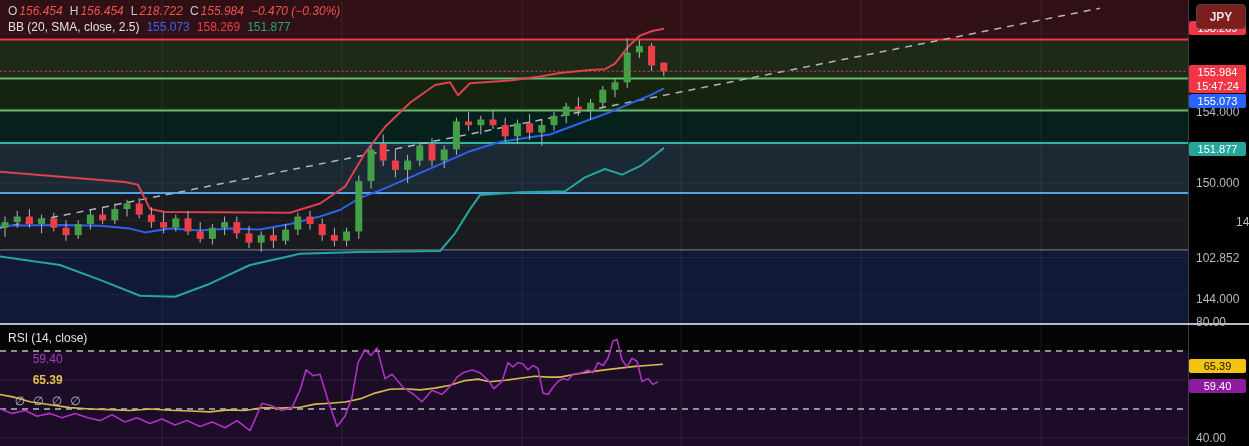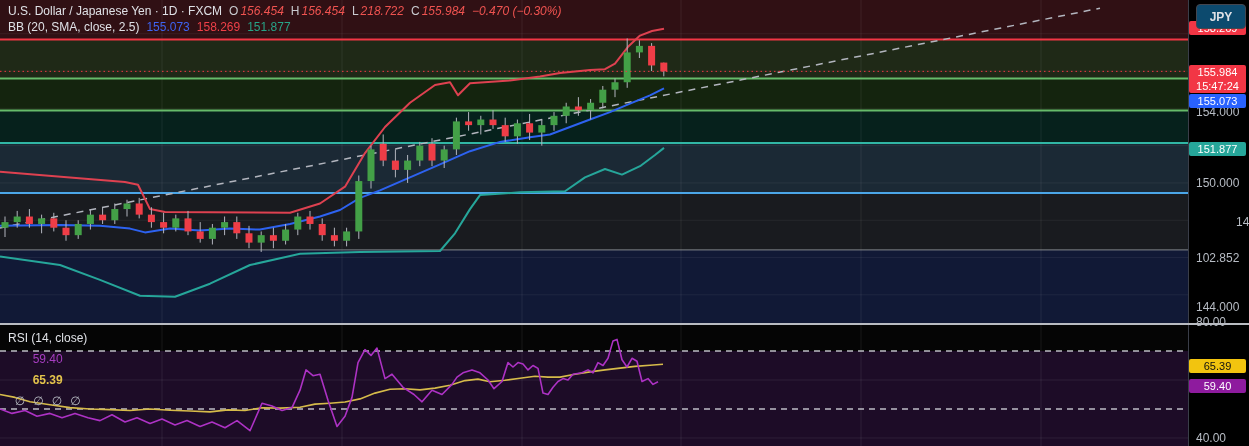--- a/index.html
+++ b/index.html
@@ -8,21 +8,21 @@
   svg{position:absolute;left:0;display:block;}
   #main-svg{top:0;}
   #rsi-svg{top:325px;}
   #separator{position:absolute;left:0;top:323px;width:1249px;height:2px;background:#b9bcc2;z-index:6;}
   #axis-border{position:absolute;left:1188px;top:0;width:1px;height:446px;background:#3a3e49;z-index:5;}
   #axis-col{position:absolute;left:1189px;top:0;width:60px;height:446px;background:#000;z-index:5;}
   .tick{position:absolute;left:7px;color:#b7bcc4;font-size:12px;white-space:nowrap;}
   .badge{position:absolute;left:0;width:57px;text-align:center;font-size:11px;line-height:15px;
          border-radius:2px;z-index:3;}
   .badge .b-line{line-height:14px;}
-  #jpy-btn{position:absolute;left:1196px;top:4px;width:48px;height:23px;background:#0c4a6e;
+  #jpy-btn{position:absolute;left:1196px;top:4px;width:48px;height:23px;background:#7f1d1d;
            border:1px solid #43464f;border-radius:4px;color:#dfe1e6;font-size:12px;font-weight:700;
            display:flex;align-items:center;justify-content:center;z-index:7;cursor:pointer;}
   .legend{position:absolute;left:8px;display:flex;align-items:center;gap:7px;z-index:4;
           font-size:12px;color:#dfe1e6;white-space:nowrap;}
   #legend-row1{top:4px;}
   #legend-row2{top:20px;}
   #rsi-legend{top:331px;flex-direction:column;}
   .pair{display:inline-flex;gap:2px;}
   .lab{color:#c9cbd0;}
   .val-red{color:#ef5350;font-style:italic;}
@@ -201,21 +201,21 @@
       <polyline points="0,84.0 12,88.4 25,85.5 37,91.3 50,88.4 62,92.7 75,88.4 88,92.7 100,95.6 112,89.8 125,97.0 137,92.7 150,98.5 162,94.1 175,99.9 187,95.6 200,101.4 212,97.0 225,102.8 237,95.6 250,105.7 262,78.2 272,81.1 282,85.5 292,82.6 300,65.2 306,44.9 313,50.7 320,49.2 328,75.3 337,101.4 345,91.3 352,72.4 358,37.6 365,24.6 371,30.4 377,23.1 385,53.6 392,49.2 403,62.3 414,69.5 422,76.8 432,65.2 442,69.5 452,59.4 457,52.1 463,47.8 472,44.9 480,47.8 488,55.0 494,63.7 502,56.5 508,37.6 513,42.0 518,37.6 523,39.1 528,44.9 533,40.5 538,43.4 543,68.1 548,69.5 553,62.3 558,56.5 563,53.6 568,55.0 573,49.2 582,47.8 588,44.9 593,47.8 598,37.6 603,40.5 608,33.3 613,15.9 617,14.4 622,34.7 627,42.0 632,33.3 637,36.2 642,56.5 648,53.6 653,59.4 658,56.7" fill="none" stroke="#ad32c4" stroke-width="1.6" stroke-linejoin="round"></polyline>
     </svg>
 
   <div id="separator"></div>
   <div id="axis-border"></div>
   <div id="axis-col">
       <div class="tick" style="top: 105px;">154.000</div>
       <div class="tick" style="top: 176px;">150.000</div>
       <div class="tick" style="top: 215px; margin-left: 40px;">148.000</div>
       <div class="tick" style="top: 251px;">102.852</div>
-      <div class="tick" style="top: 300px;">144.000</div>
+      <div class="tick" style="top: 292px;">144.000</div>
       <div class="tick" style="top: 315px;">80.00</div>
       <div class="tick" style="top: 431px;">40.00</div>
       <div class="badge" style="background: rgb(242, 54, 69); color: rgb(255, 255, 255); top: 21px;">
         <div class="b-line">158.269</div>
       </div>
       <div class="badge" style="background: rgb(242, 54, 69); color: rgb(255, 255, 255); top: 65px;">
         <div class="b-line">155.984</div>
         <div class="b-line">15:47:24</div>
       </div>
       <div class="badge" style="background: rgb(41, 98, 255); color: rgb(255, 255, 255); top: 94px;">
@@ -228,21 +228,20 @@
         <div class="b-line">65.39</div>
       </div>
       <div class="badge" style="background: rgb(142, 27, 158); color: rgb(255, 255, 255); top: 379px;">
         <div class="b-line">59.40</div>
       </div>
     </div>
 
   <div id="jpy-btn">JPY</div>
 
   <div id="legend-row1" class="legend">
-    <span>U.S. Dollar / Japanese Yen · 1D · FXCM</span>
     <span class="pair">
         <span class="lab">O</span>
         <span class="val-red">156.454</span>
       </span>
     <span class="pair">
         <span class="lab">H</span>
         <span class="val-red">156.454</span>
       </span>
     <span class="pair">
         <span class="lab">L</span>

